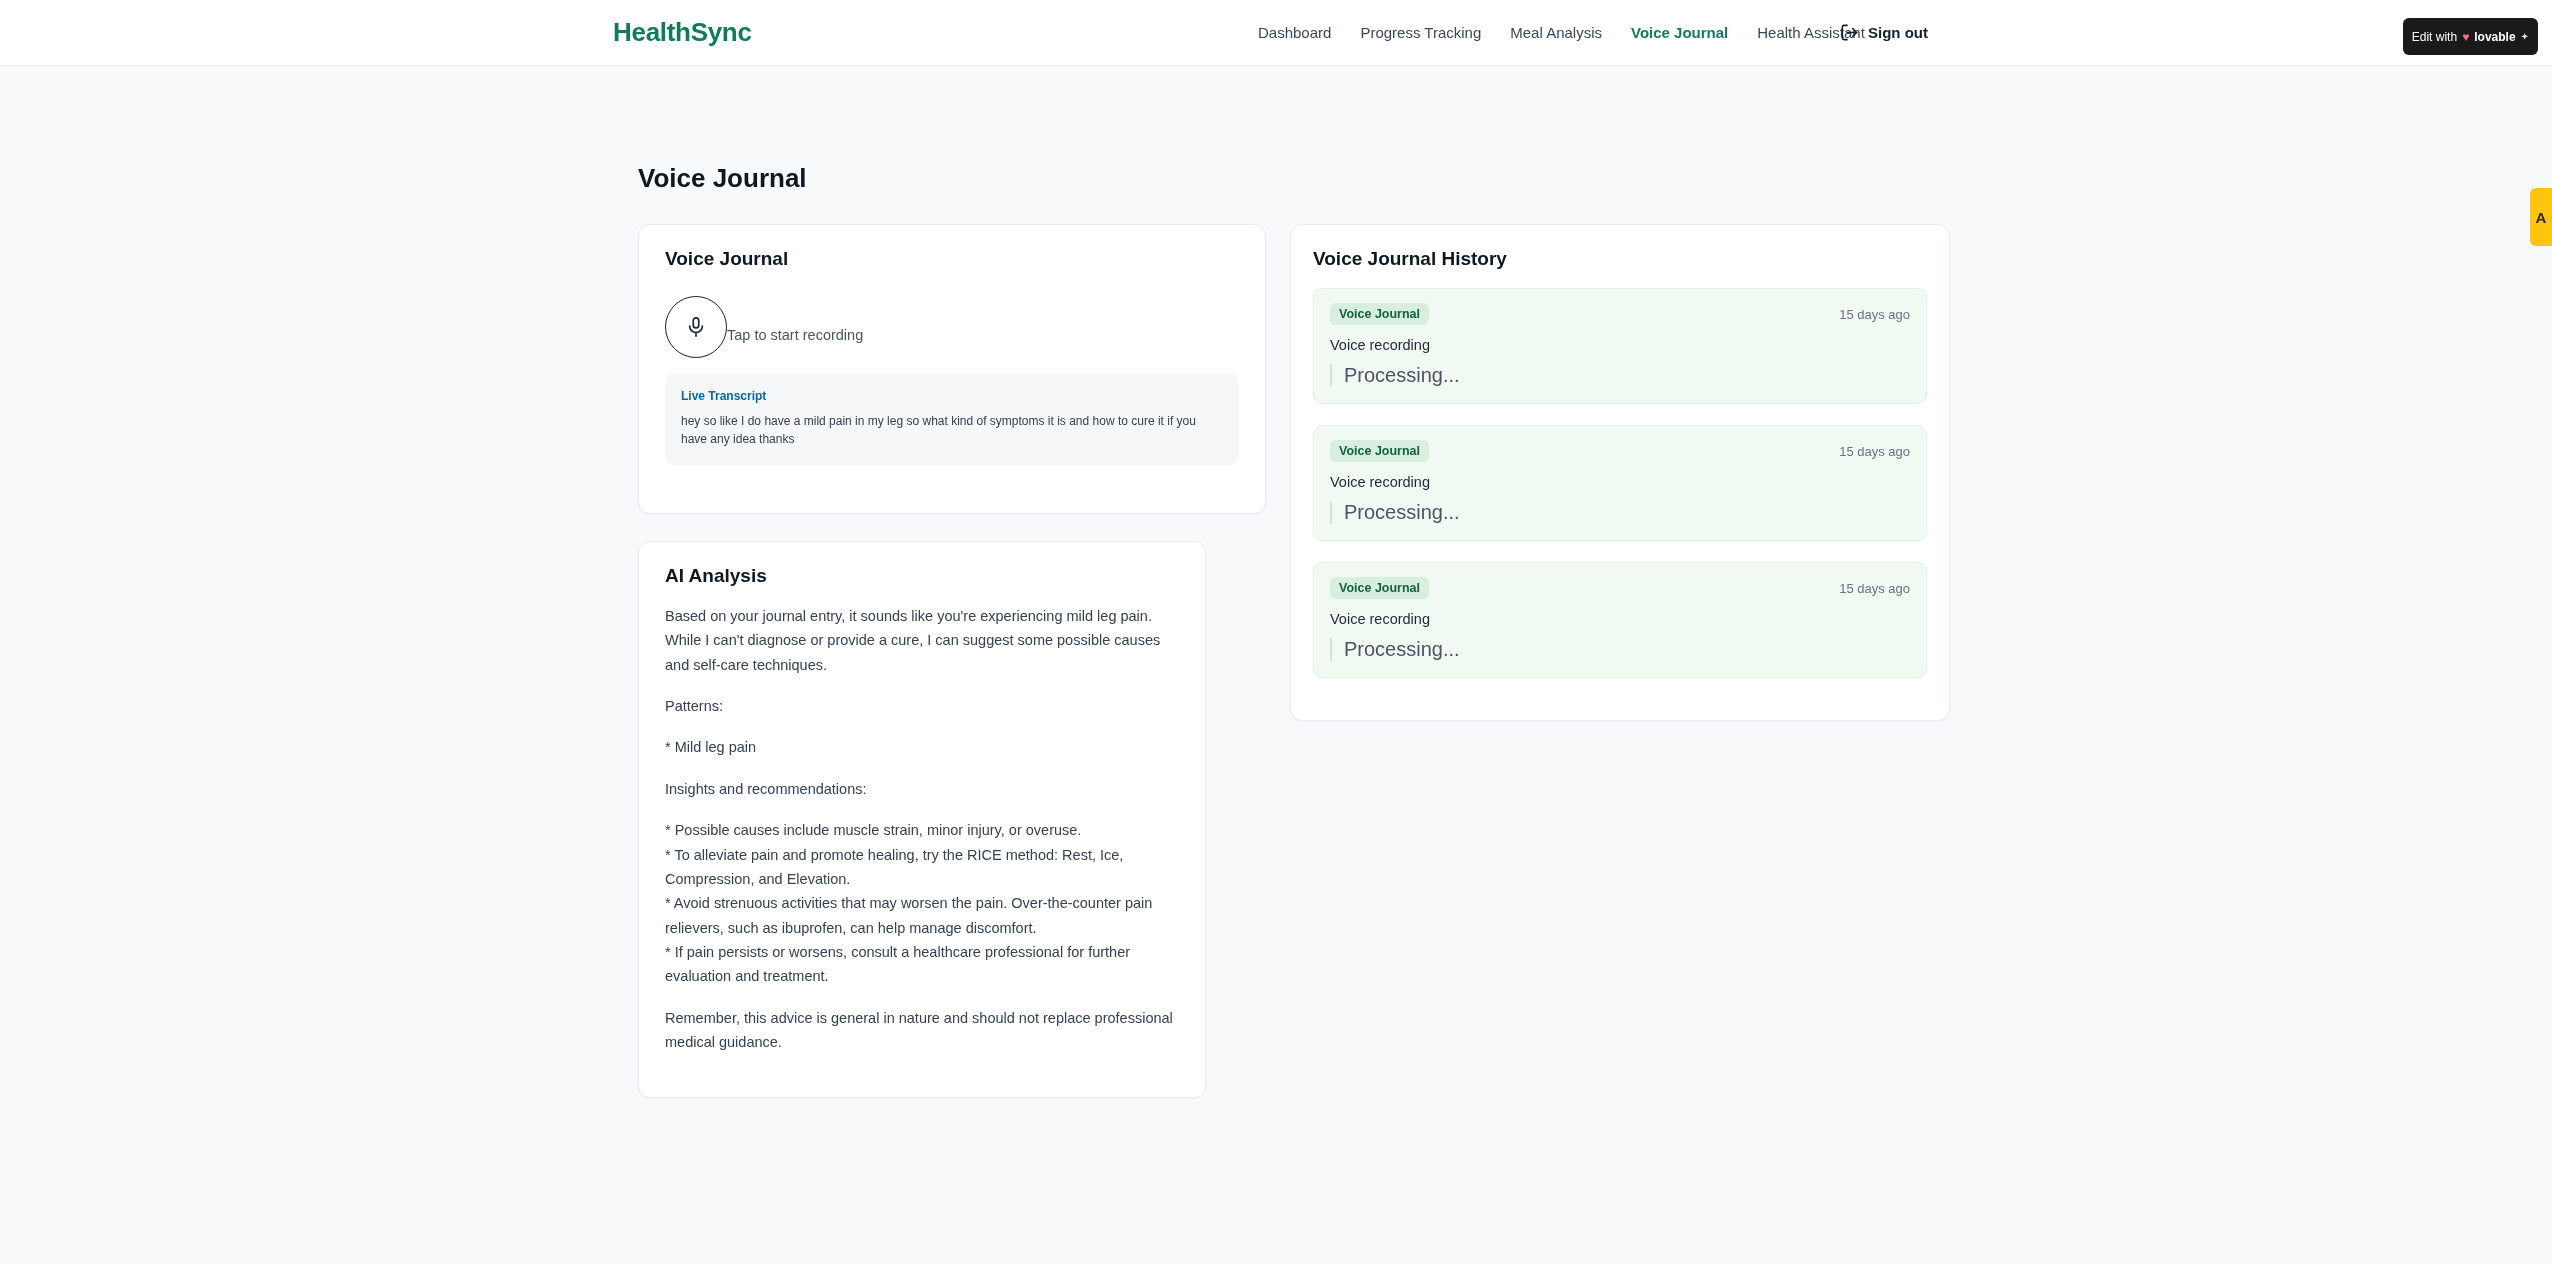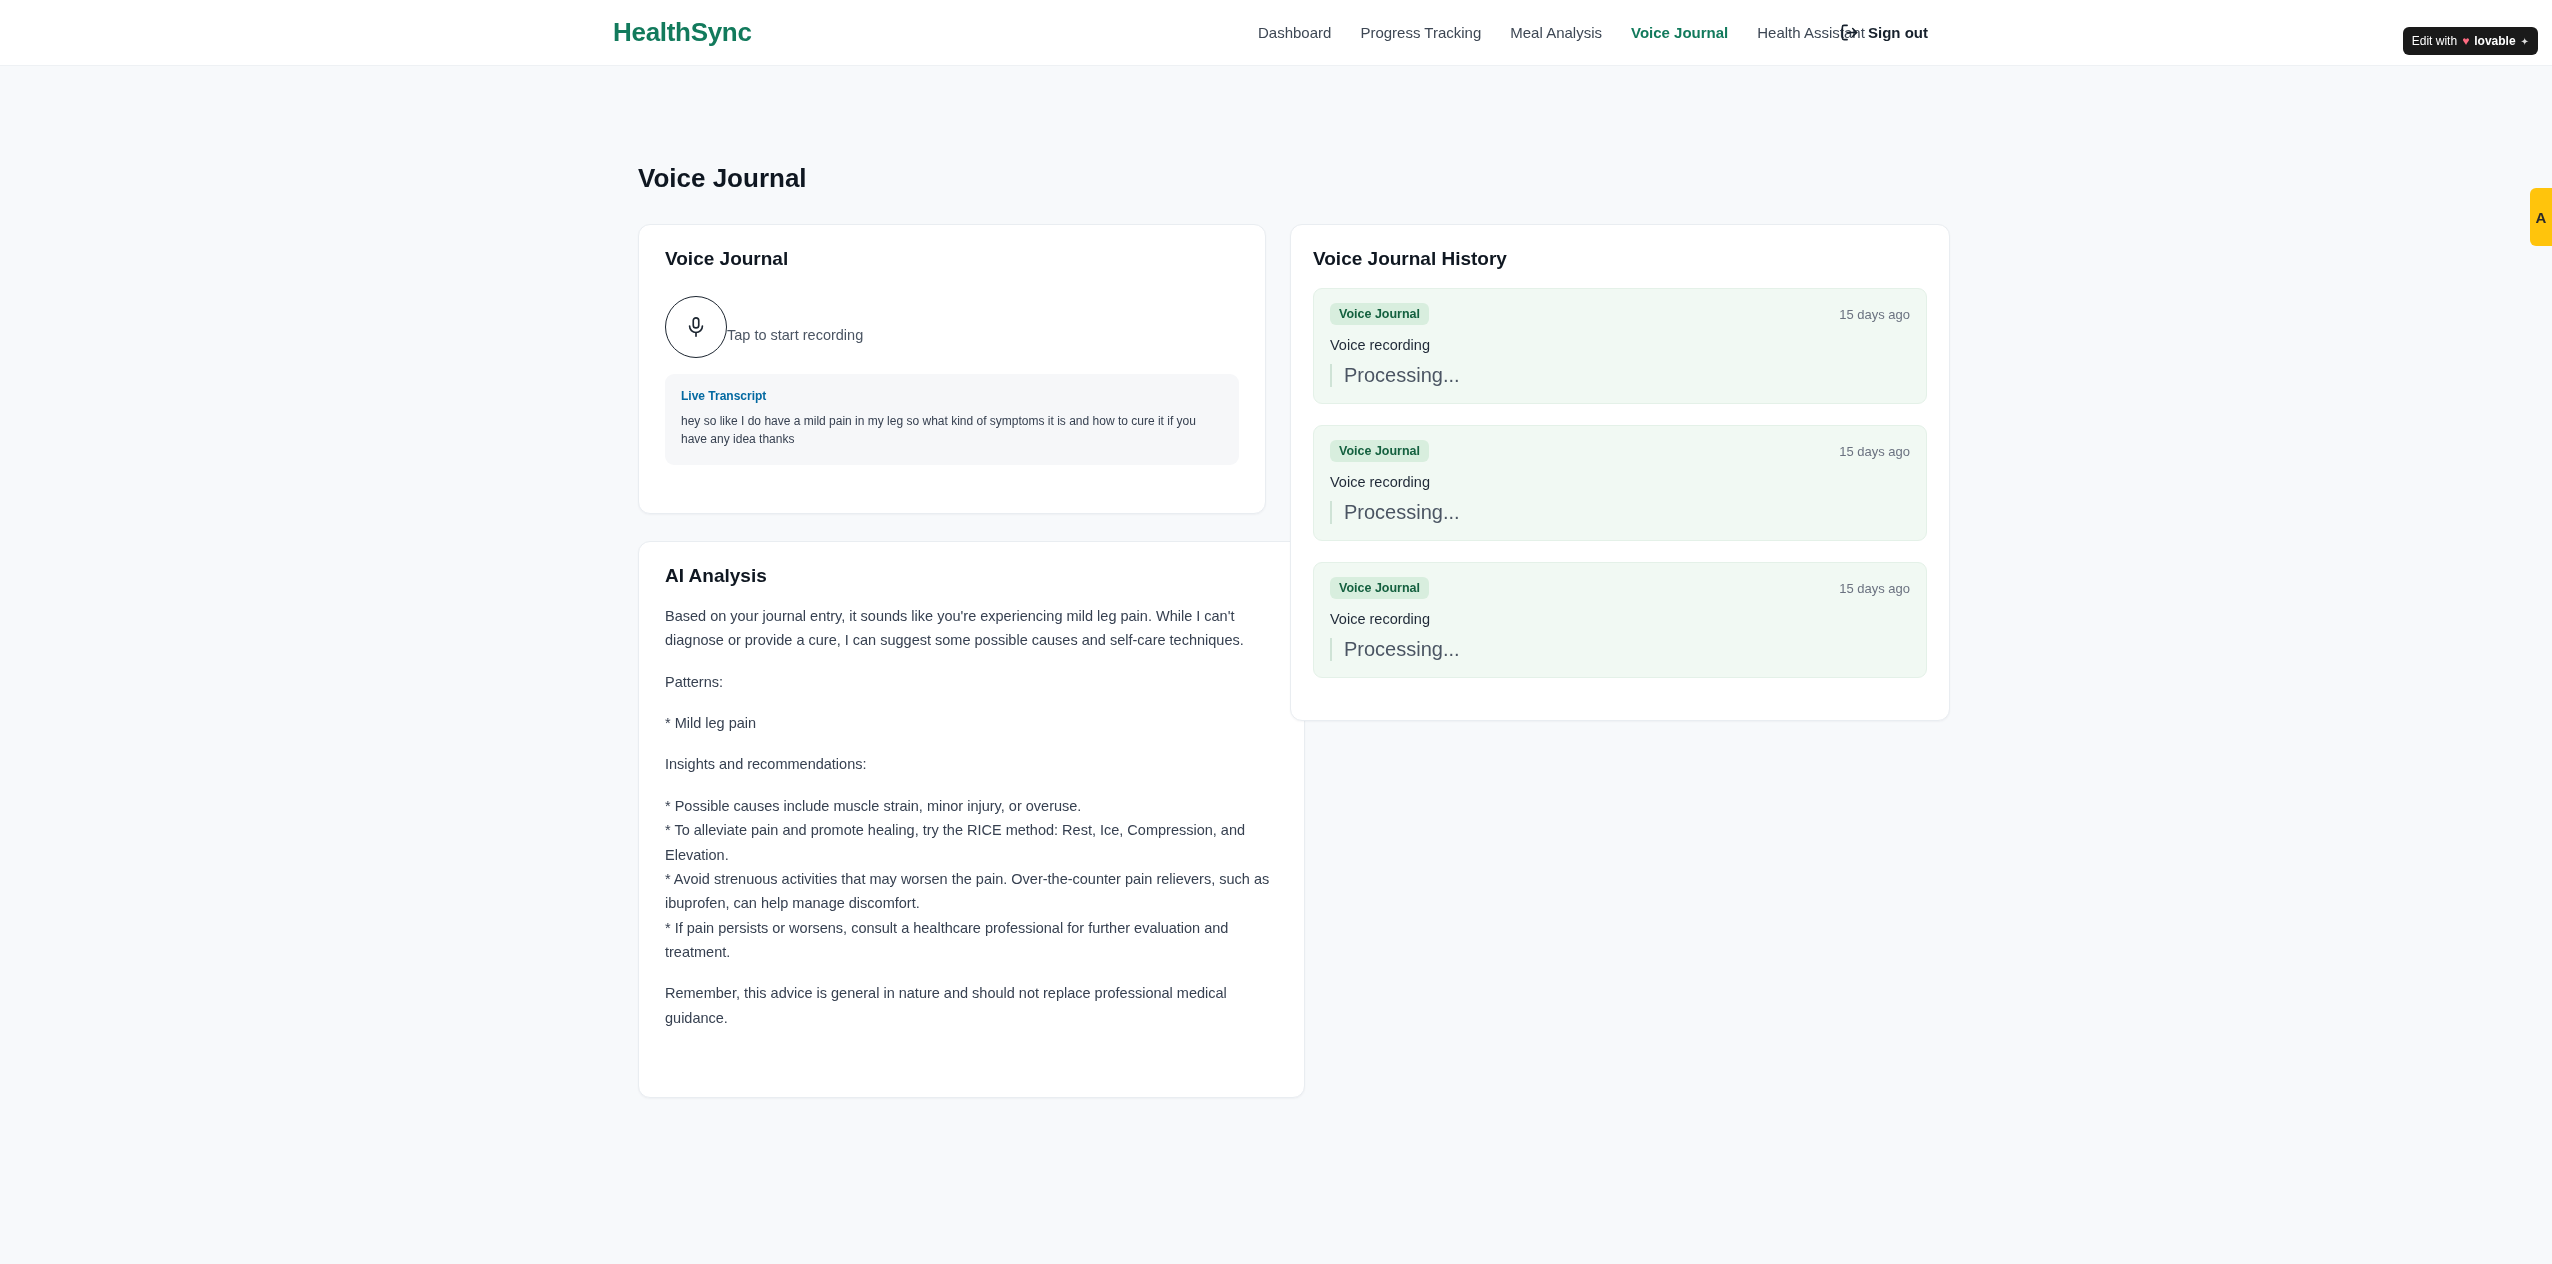--- a/index.html
+++ b/index.html
@@ -91,21 +91,21 @@
   .transcript-box {
     margin-top: 16px;
     background: #f6f7f9;
     border-radius: 9px;
     padding: 15px 16px 17px 16px;
   }
   .transcript-label { font-size: 12px; font-weight: bold; color: #0369a1; }
   .transcript-text { margin-top: 9px; font-size: 12px; line-height: 1.5; color: #374151; }
 
   
-  #analysis-card { left: 638px; top: 475px; width: 667px; height: 557px; padding: 23px 26px; }
+  #analysis-card { left: 638px; top: 475px; width: 568px; height: 557px; padding: 23px 26px; }
   .analysis-body { margin-top: 17px; font-size: 14.5px; line-height: 1.68; color: #374151; }
   .analysis-body p { margin-bottom: 17px; white-space: pre-line; }
   .analysis-body p:last-child { margin-bottom: 0; }
 
   
   #history-card { left: 1290px; top: 158px; width: 660px; height: 497px; padding: 23px 22px; }
   .history-list { margin-top: 18px; display: flex; flex-direction: column; gap: 21px; }
   .history-item {
     background: #f1f9f3;
     border: 1px solid #e4f1e8;
@@ -141,21 +141,21 @@
     border-radius: 6px 0 0 6px;
     display: flex; align-items: center; justify-content: center;
     cursor: pointer;
   }
   .edge-tab span { font-size: 15px; font-weight: bold; color: #2b2b2b; }
 
   
   .lovable-badge {
     position: absolute;
     right: 14px; bottom: 11px;
-    height: 28px;
+    height: 37px;
     background: #1a1a1a;
     color: #ffffff;
     border-radius: 6px;
     display: flex; align-items: center; gap: 5px;
     padding: 0 9px;
     font-size: 12px;
     cursor: pointer;
   }
   .lovable-heart { color: #ff6b81; font-size: 12px; }
   .lovable-name { font-weight: bold; }

